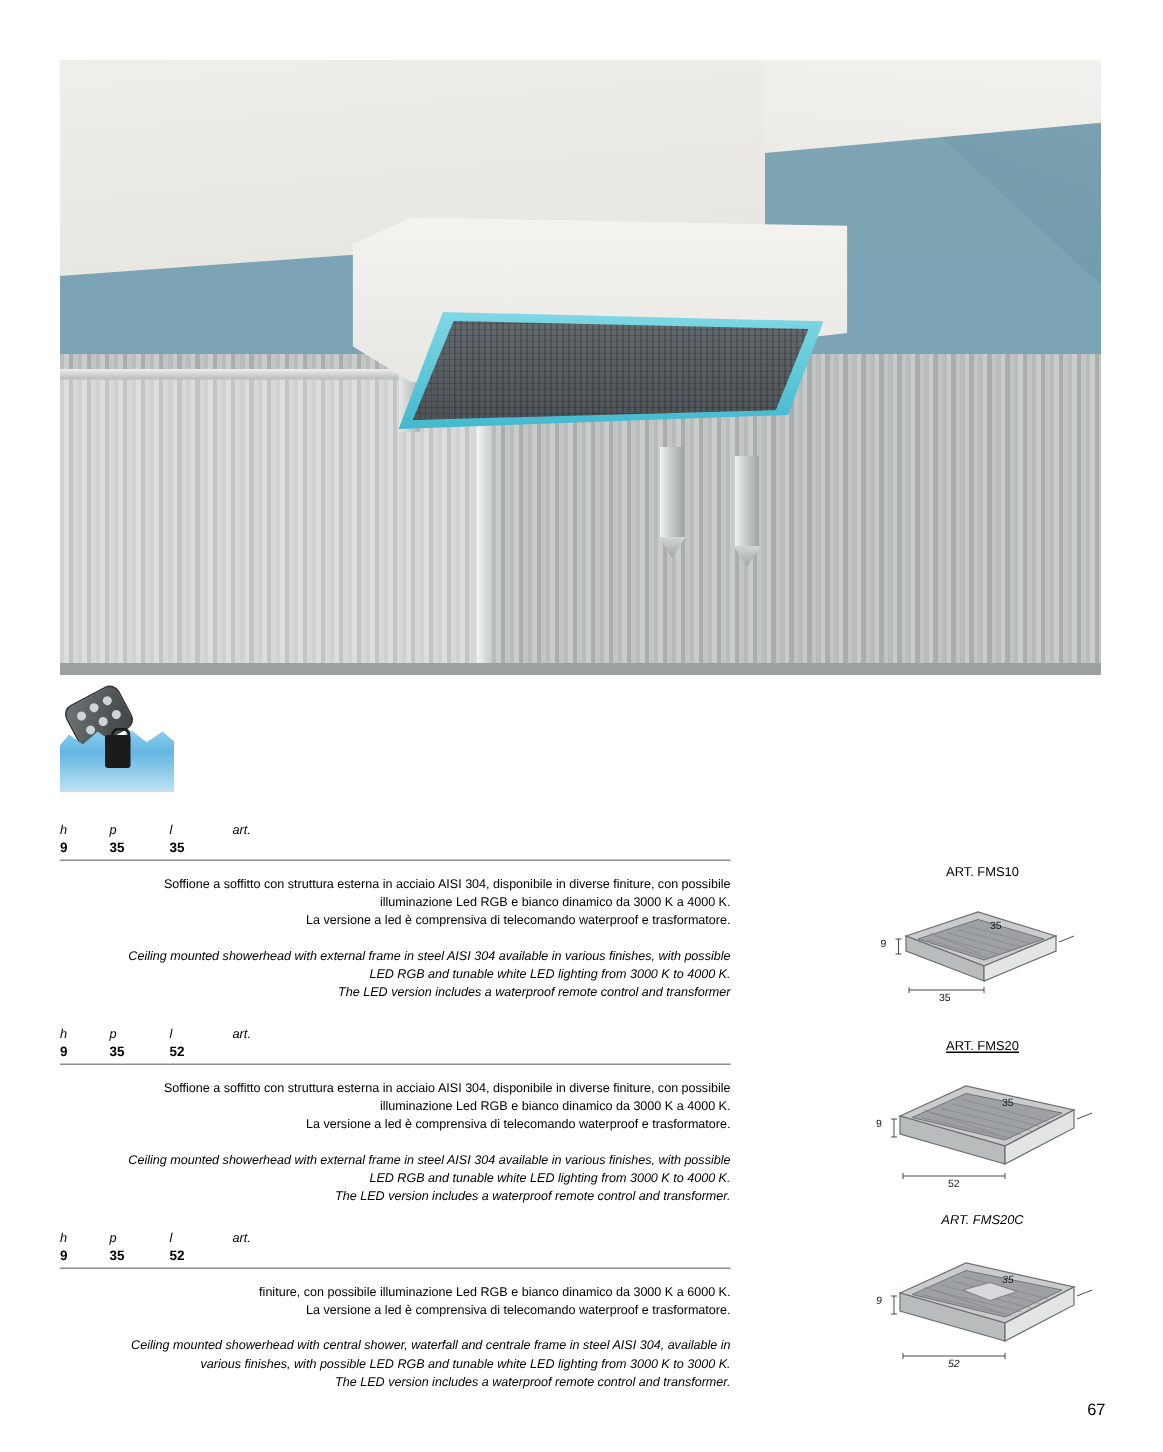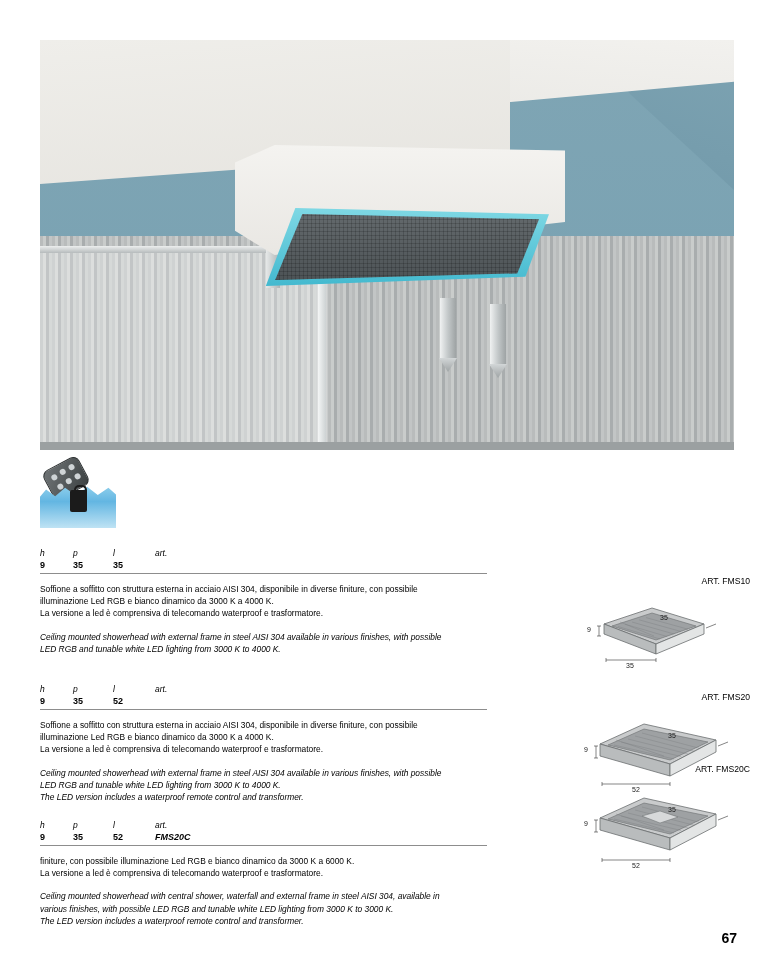--- a/index.html
+++ b/index.html
@@ -218,27 +218,27 @@
   .c-art { flex: 1; font-style: italic; }
   .spec-desc {
     font-size: 8.4px;
     line-height: 12.2px;
     margin-top: 9px;
   }
   .spec-desc.en {
     font-style: italic;
     margin-top: 11px;
   }
-  .spec-desc p { margin: 0; }
+  .spec-desc p { margin: 0; text-align: right; }
 
   
   .draw-col { position: absolute; left: 560px; width: 190px; }
   .draw-title {
     font-size: 8.6px;
-    text-align: right;
+    text-align: center;
     margin-bottom: 10px;
   }
   .draw-wrap {
     position: relative;
     width: 190px;
     height: 78px;
   }
   .iso {
     position: absolute;
     left: 34px;
@@ -248,22 +248,22 @@
     position: absolute;
     font-size: 7px;
     color: #1a1a1a;
   }
 
   
   .page-num {
     position: absolute;
     right: 38px;
     bottom: 22px;
-    font-size: 14px;
-    font-weight: bold;
+    font-size: 11px;
+    font-weight: normal;
   }
 </style>
 </head>
 <body>
 
 <div class="photo">
   <div class="wall-top"></div>
   <div class="skyband"></div>
   <div class="ceiling"></div>
   <div class="ceiling2"></div>
@@ -307,20 +307,21 @@
       <span class="c-l">35</span>
     </div>
     <div class="spec-desc it">
       <p>Soffione a soffitto con struttura esterna in acciaio AISI 304, disponibile in diverse finiture, con possibile</p>
       <p>illuminazione Led RGB e bianco dinamico da 3000 K a 4000 K.</p>
       <p>La versione a led è comprensiva di telecomando waterproof e trasformatore.</p>
     </div>
     <div class="spec-desc en">
       <p>Ceiling mounted showerhead with external frame in steel AISI 304 available in various finishes, with possible</p>
       <p>LED RGB and tunable white LED lighting from 3000 K to 4000 K.</p>
+      <p>The LED version includes a waterproof remote control and transformer</p>
     </div>
   </div>
 </div>
 
 <div class="specs" style="top:684px;">
   <div class="spec-block" style="top:0;">
     <div class="spec-head">
       <span class="c-h">h</span>
       <span class="c-p">p</span>
       <span class="c-l">l</span>
@@ -349,28 +350,27 @@
     <div class="spec-head">
       <span class="c-h">h</span>
       <span class="c-p">p</span>
       <span class="c-l">l</span>
       <span class="c-art">art.</span>
     </div>
     <div class="spec-values">
       <span class="c-h">9</span>
       <span class="c-p">35</span>
       <span class="c-l">52</span>
-      <span class="c-art">FMS20C</span>
     </div>
     <div class="spec-desc it">
       <p>finiture, con possibile illuminazione Led RGB e bianco dinamico da 3000 K a 6000 K.</p>
       <p>La versione a led è comprensiva di telecomando waterproof e trasformatore.</p>
     </div>
     <div class="spec-desc en">
-      <p>Ceiling mounted showerhead with central shower, waterfall and external frame in steel AISI 304, available in</p>
+      <p>Ceiling mounted showerhead with central shower, waterfall and centrale frame in steel AISI 304, available in</p>
       <p>various finishes, with possible LED RGB and tunable white LED lighting from 3000 K to 3000 K.</p>
       <p>The LED version includes a waterproof remote control and transformer.</p>
     </div>
   </div>
 </div>
 
 <div class="draw-col" style="top:576px;">
   <div class="draw-title">ART. FMS10</div>
   <div class="draw-wrap">
     <svg class="iso" width="132" height="72" viewBox="0 0 132 72">
@@ -393,21 +393,21 @@
       <line x1="12" y1="56" x2="12" y2="60" stroke="#333" stroke-width="0.6"></line>
       <line x1="62" y1="56" x2="62" y2="60" stroke="#333" stroke-width="0.6"></line>
       <line x1="112" y1="26" x2="122" y2="22" stroke="#333" stroke-width="0.6"></line>
     </svg>
     <span class="dim-label" style="left:27px; top:30px;">9</span>
     <span class="dim-label" style="left:100px; top:18px;">35</span>
     <span class="dim-label" style="left:66px; top:66px;">35</span>
   </div>
 </div>
 
-<div class="draw-col" style="top:692px;">
+<div class="draw-col" style="top:692px;text-decoration:underline;">
   <div class="draw-title">ART. FMS20</div>
   <div class="draw-wrap">
     <svg class="iso" width="140" height="76" viewBox="0 0 140 76">
       <polygon points="6,26 50,6 122,22 76,46" fill="#c9cbcc" stroke="#6b6e70" stroke-width="0.8"></polygon>
       <polygon points="14,27 50,11 114,24 76,42" fill="#9ea1a3" stroke="#6b6e70" stroke-width="0.6"></polygon>
       <g stroke="#787b7d" stroke-width="0.35">
         <line x1="20" y1="27" x2="80" y2="41"></line>
           <line x1="27" y1="24" x2="87" y2="38.5"></line>
         <line x1="34" y1="21" x2="94" y2="36"></line>
           <line x1="41" y1="18" x2="101" y2="33.5"></line>
@@ -423,21 +423,21 @@
       <line x1="8" y1="64" x2="8" y2="68" stroke="#333" stroke-width="0.6"></line>
       <line x1="76" y1="64" x2="76" y2="68" stroke="#333" stroke-width="0.6"></line>
       <line x1="124" y1="28" x2="134" y2="24" stroke="#333" stroke-width="0.6"></line>
     </svg>
     <span class="dim-label" style="left:24px; top:34px;">9</span>
     <span class="dim-label" style="left:108px; top:20px;">35</span>
     <span class="dim-label" style="left:72px; top:74px;">52</span>
   </div>
 </div>
 
-<div class="draw-col" style="top:764px;">
+<div class="draw-col" style="top:808px;font-style:italic;">
   <div class="draw-title">ART. FMS20C</div>
   <div class="draw-wrap">
     <svg class="iso" width="140" height="80" viewBox="0 0 140 80">
       <polygon points="6,28 50,8 122,24 76,48" fill="#c9cbcc" stroke="#6b6e70" stroke-width="0.8"></polygon>
       <polygon points="14,29 50,13 114,26 76,44" fill="#9ea1a3" stroke="#6b6e70" stroke-width="0.6"></polygon>
       <g stroke="#787b7d" stroke-width="0.35">
         <line x1="20" y1="29" x2="80" y2="43"></line>
           <line x1="27" y1="26" x2="87" y2="40.5"></line>
         <line x1="34" y1="23" x2="94" y2="38"></line>
           <line x1="41" y1="20" x2="101" y2="35.5"></line>

